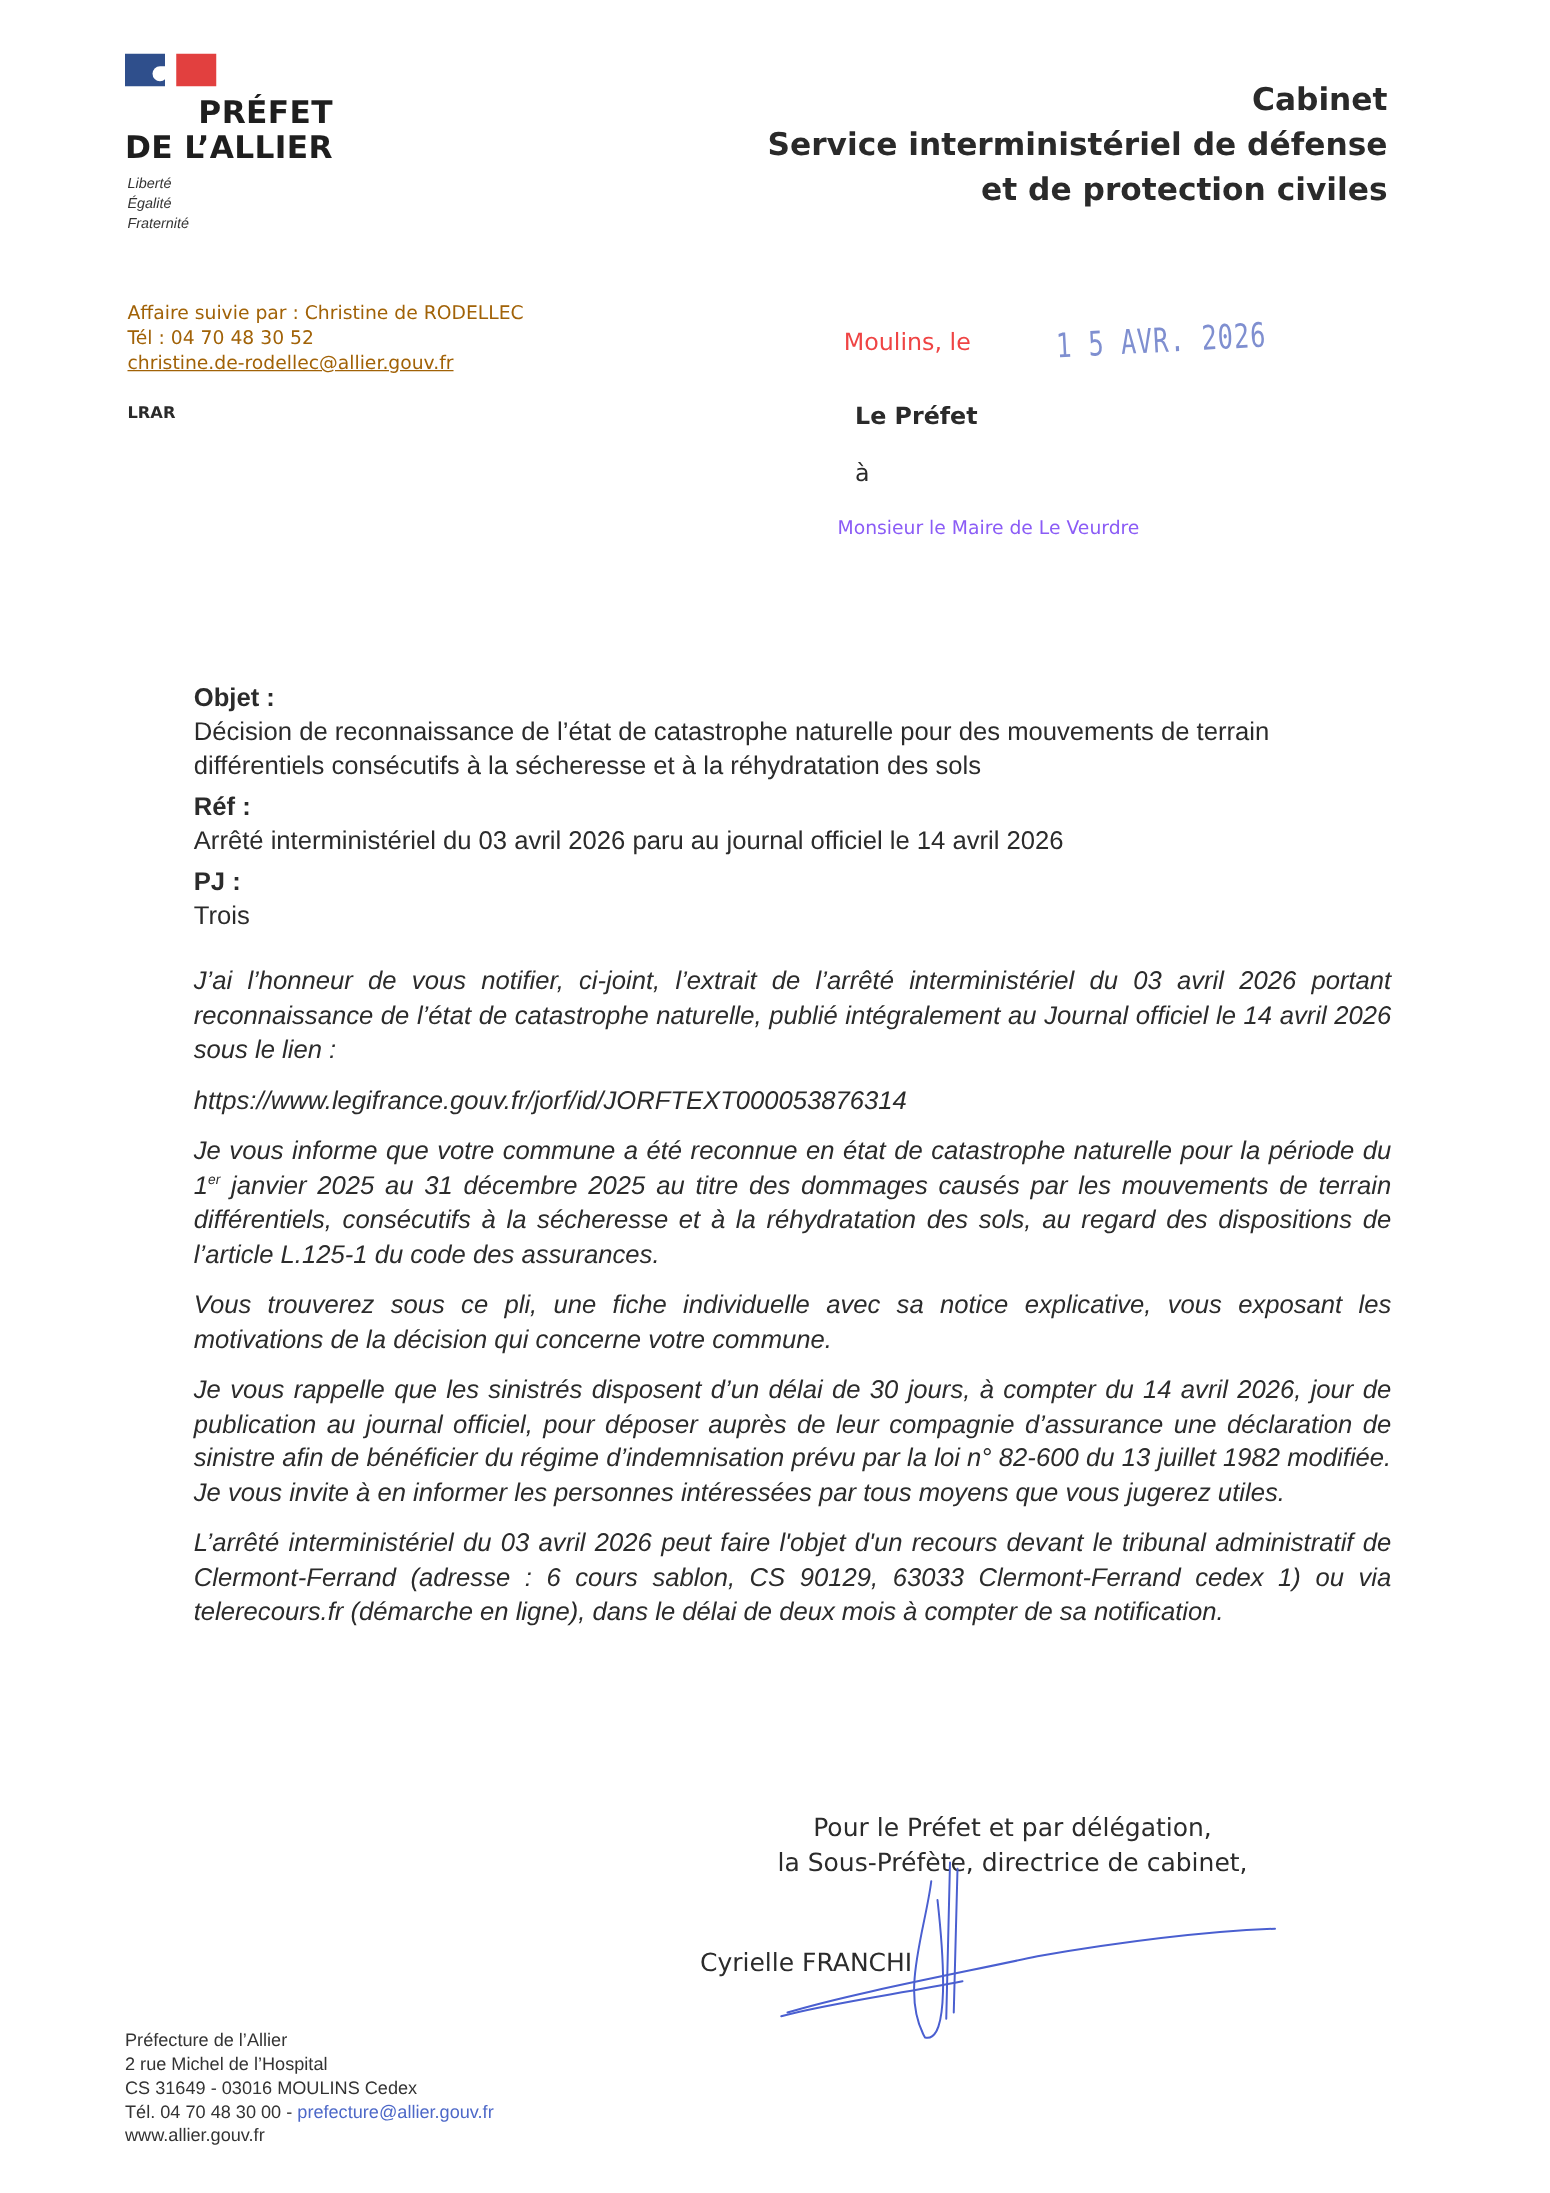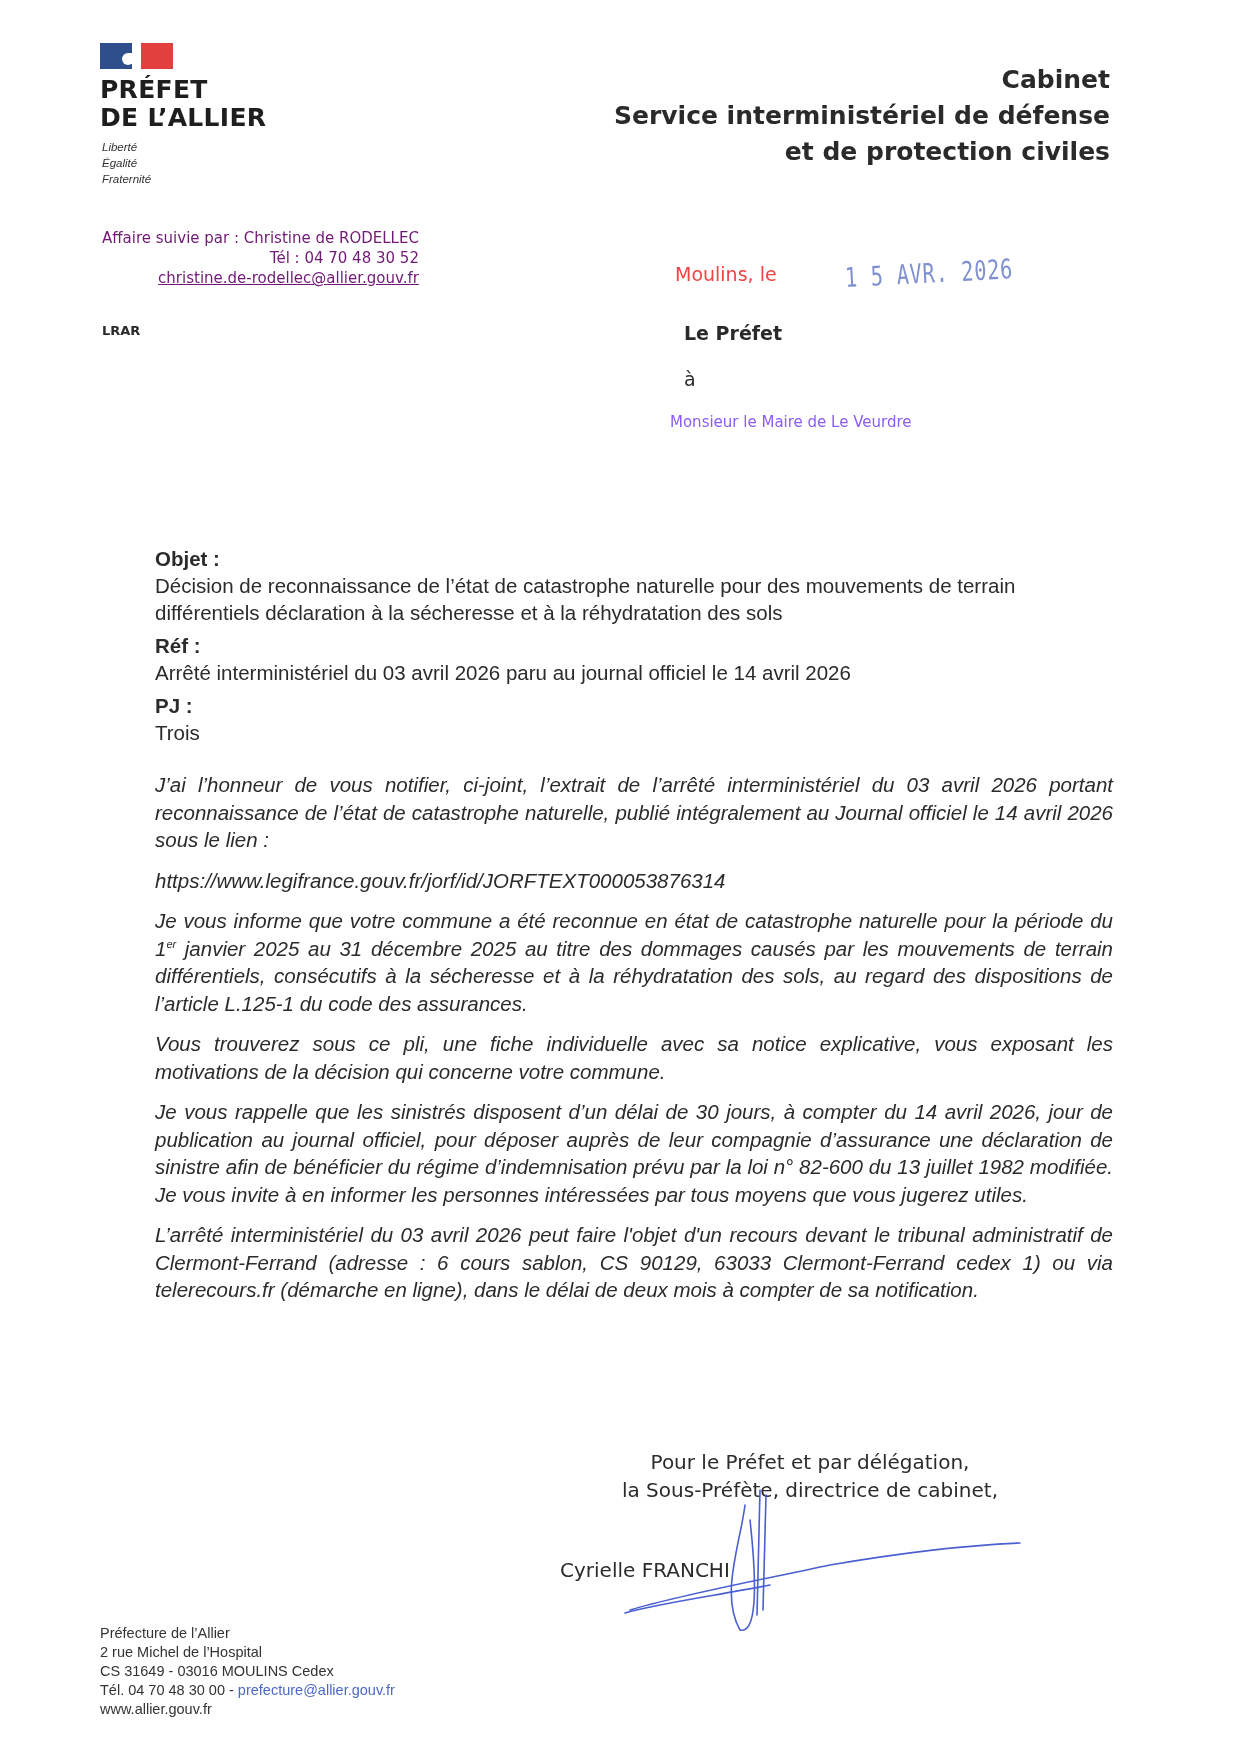--- a/index.html
+++ b/index.html
@@ -6,28 +6,28 @@
   body { width: 1240px; height: 1754px; position: relative; overflow: hidden;
          font-family: "DejaVu Sans", sans-serif; color: #2b2b2b; }
   .abs { position: absolute; }
 
   
   .flag { left: 100px; top: 43px; width: 73px; height: 26px; }
   .flag .blue { position: absolute; left: 0; top: 0; width: 32px; height: 26px; background: #2f4f8c; }
   .flag .white { position: absolute; left: 32px; top: 0; width: 9px; height: 26px; background: #ffffff; }
   .flag .red { position: absolute; left: 41px; top: 0; width: 32px; height: 26px; background: #e2403f; }
   .flag .notch { position: absolute; left: 22px; top: 10px; width: 12px; height: 12px; background:#fff; border-radius: 50% 0 50% 50%; }
-  .prefet-title { left: 100px; top: 76px; font-weight: bold; font-size: 25px; line-height: 28px; color: #1e1e1e; letter-spacing: 0.3px; }
+  .prefet-title { left: 100px; top: 76px; font-weight: bold; font-size: 25px; line-height: 28px; color: #1e1e1e; letter-spacing: 0.3px; text-align: right; }
   .devise { left: 102px; top: 139px; font-family: Liberation Sans, sans-serif; font-style: italic; font-size: 11.5px; line-height: 16px; color: #333; }
 
   
   .service { right: 130px; top: 62px; text-align: right; font-weight: bold; font-size: 25px; line-height: 36px; color: #2a2a2a; }
 
   
-  .followup { left: 102px; top: 228px; font-size: 15px; line-height: 20px; color: #701a75; text-align: right; }
+  .followup { left: 102px; top: 240px; font-size: 15px; line-height: 20px; color: #a16207; }
   .followup .email { text-decoration: underline; }
   .lrar { left: 102px; top: 323px; font-size: 13px; font-weight: bold; color: #2a2a2a; }
 
   
   .place { left: 675px; top: 263px; font-size: 19px; color: #ef4444; }
   .stamp { left: 845px; top: 262px; font-family: "DejaVu Sans Mono", monospace; font-size: 27px; color: #7f8fd0; transform: rotate(-3deg) scaleX(0.75); transform-origin: left center; letter-spacing: 1px; }
   .sender { left: 684px; top: 322px; font-size: 19px; font-weight: bold; color: #2a2a2a; }
   .a-word { left: 684px; top: 368px; font-size: 19px; color: #2a2a2a; }
   .recipient { left: 670px; top: 413px; font-size: 15px; color: #8b5cf6; }
 
@@ -86,21 +86,21 @@
 
 <div class="abs place">Moulins, le</div>
 <div class="abs stamp">1 5 AVR. 2026</div>
 <div class="abs sender">Le Préfet</div>
 <div class="abs a-word">à</div>
 <div class="abs recipient">Monsieur le Maire de Le Veurdre</div>
 
 <div class="abs meta">
   <div class="meta-row">
     <div class="meta-label">Objet :</div>
-    <div class="meta-value">Décision de reconnaissance de l’état de catastrophe naturelle pour des mouvements de terrain différentiels déclaration à la sécheresse et à la réhydratation des sols</div>
+    <div class="meta-value">Décision de reconnaissance de l’état de catastrophe naturelle pour des mouvements de terrain différentiels consécutifs à la sécheresse et à la réhydratation des sols</div>
   </div>
   <div class="meta-row">
     <div class="meta-label">Réf :</div>
     <div class="meta-value">Arrêté interministériel du 03 avril 2026 paru au journal officiel le 14 avril 2026</div>
   </div>
   <div class="meta-row">
     <div class="meta-label">PJ :</div>
     <div class="meta-value">Trois</div>
   </div>
 </div>

